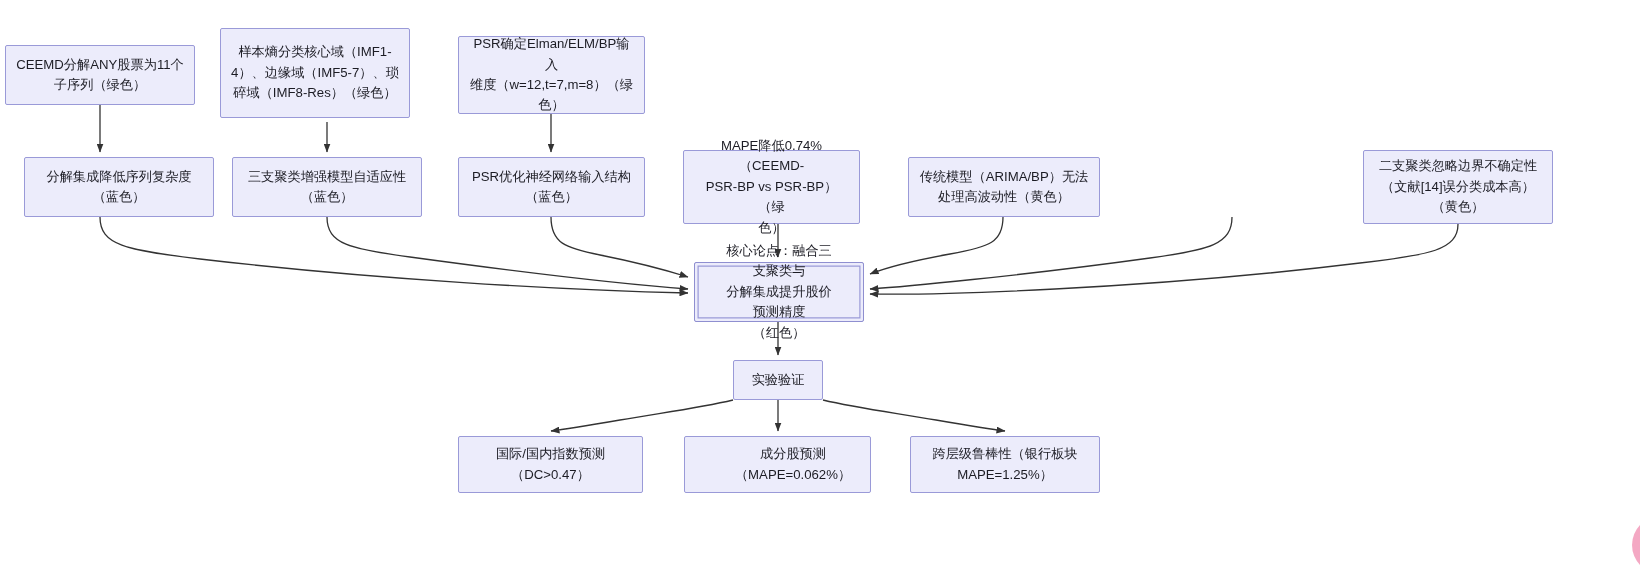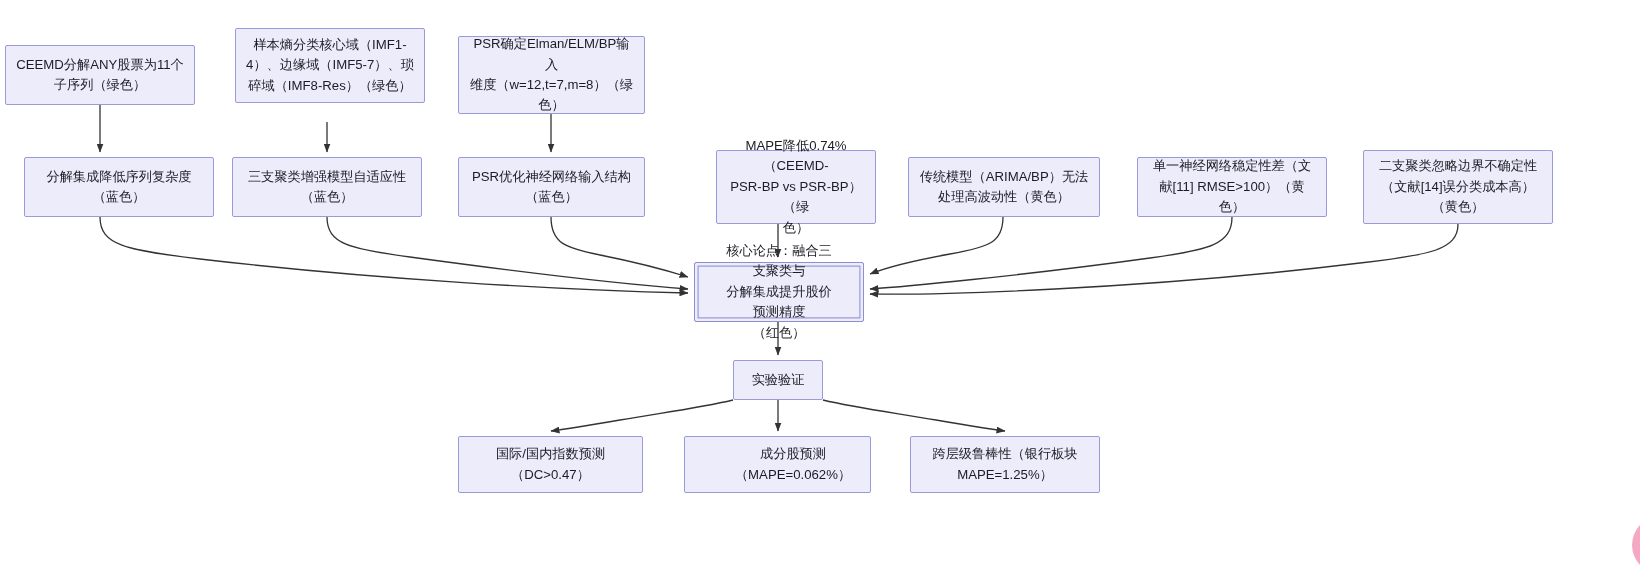--- a/index.html
+++ b/index.html
@@ -115,21 +115,21 @@
     <path class="edge-path" marker-end="url(#arrowhead)" d="M778,400 L778,431"></path>
 
     <path class="edge-path" marker-end="url(#arrowhead)" d="M823,400 C856,408 896,413 936,420 C976,427 996,430 1005,431"></path>
   </svg>
 
   <div class="node" style="left:5px; top:45px; width:190px; height:60px;">
     <span class="node-label">CEEMD分解ANY股票为11个
 子序列（绿色）</span>
   </div>
 
-  <div class="node" style="left:235px; top:28px; width:190px; height:75px;">
+  <div class="node" style="left:220px; top:28px; width:190px; height:90px;">
     <span class="node-label">样本熵分类核心域（IMF1-
 4）、边缘域（IMF5-7）、琐
 碎域（IMF8-Res）（绿色）</span>
   </div>
 
   <div class="node" style="left:458px; top:36px; width:187px; height:78px;">
     <span class="node-label">PSR确定Elman/ELM/BP输入
 维度（w=12,t=7,m=8）（绿
 色）</span>
   </div>
@@ -142,35 +142,31 @@
   <div class="node" style="left:232px; top:157px; width:190px; height:60px;">
     <span class="node-label">三支聚类增强模型自适应性
 （蓝色）</span>
   </div>
 
   <div class="node" style="left:458px; top:157px; width:187px; height:60px;">
     <span class="node-label">PSR优化神经网络输入结构
 （蓝色）</span>
   </div>
 
-  <div class="node" style="left:716px; top:150px; width:160px; height:74px;">
+  <div class="node" style="left:683px; top:150px; width:177px; height:74px;">
     <span class="node-label">MAPE降低0.74%（CEEMD-
 PSR-BP vs PSR-BP）（绿
 色）</span>
   </div>
 
   <div class="node" style="left:908px; top:157px; width:192px; height:60px;">
     <span class="node-label">传统模型（ARIMA/BP）无法
 处理高波动性（黄色）</span>
   </div>
 
-  <div class="node" style="left:1137px; top:157px; width:190px; height:60px;">
-    <span class="node-label">单一神经网络稳定性差（文
-献[11] RMSE&gt;100）（黄色）</span>
-  </div>
 
   <div class="node" style="left:1363px; top:150px; width:190px; height:74px;">
     <span class="node-label">二支聚类忽略边界不确定性
 （文献[14]误分类成本高）
 （黄色）</span>
   </div>
 
   <div class="node core" style="left:694px; top:262px; width:170px; height:60px;">
     <span class="node-label">核心论点：融合三支聚类与
 分解集成提升股价预测精度

